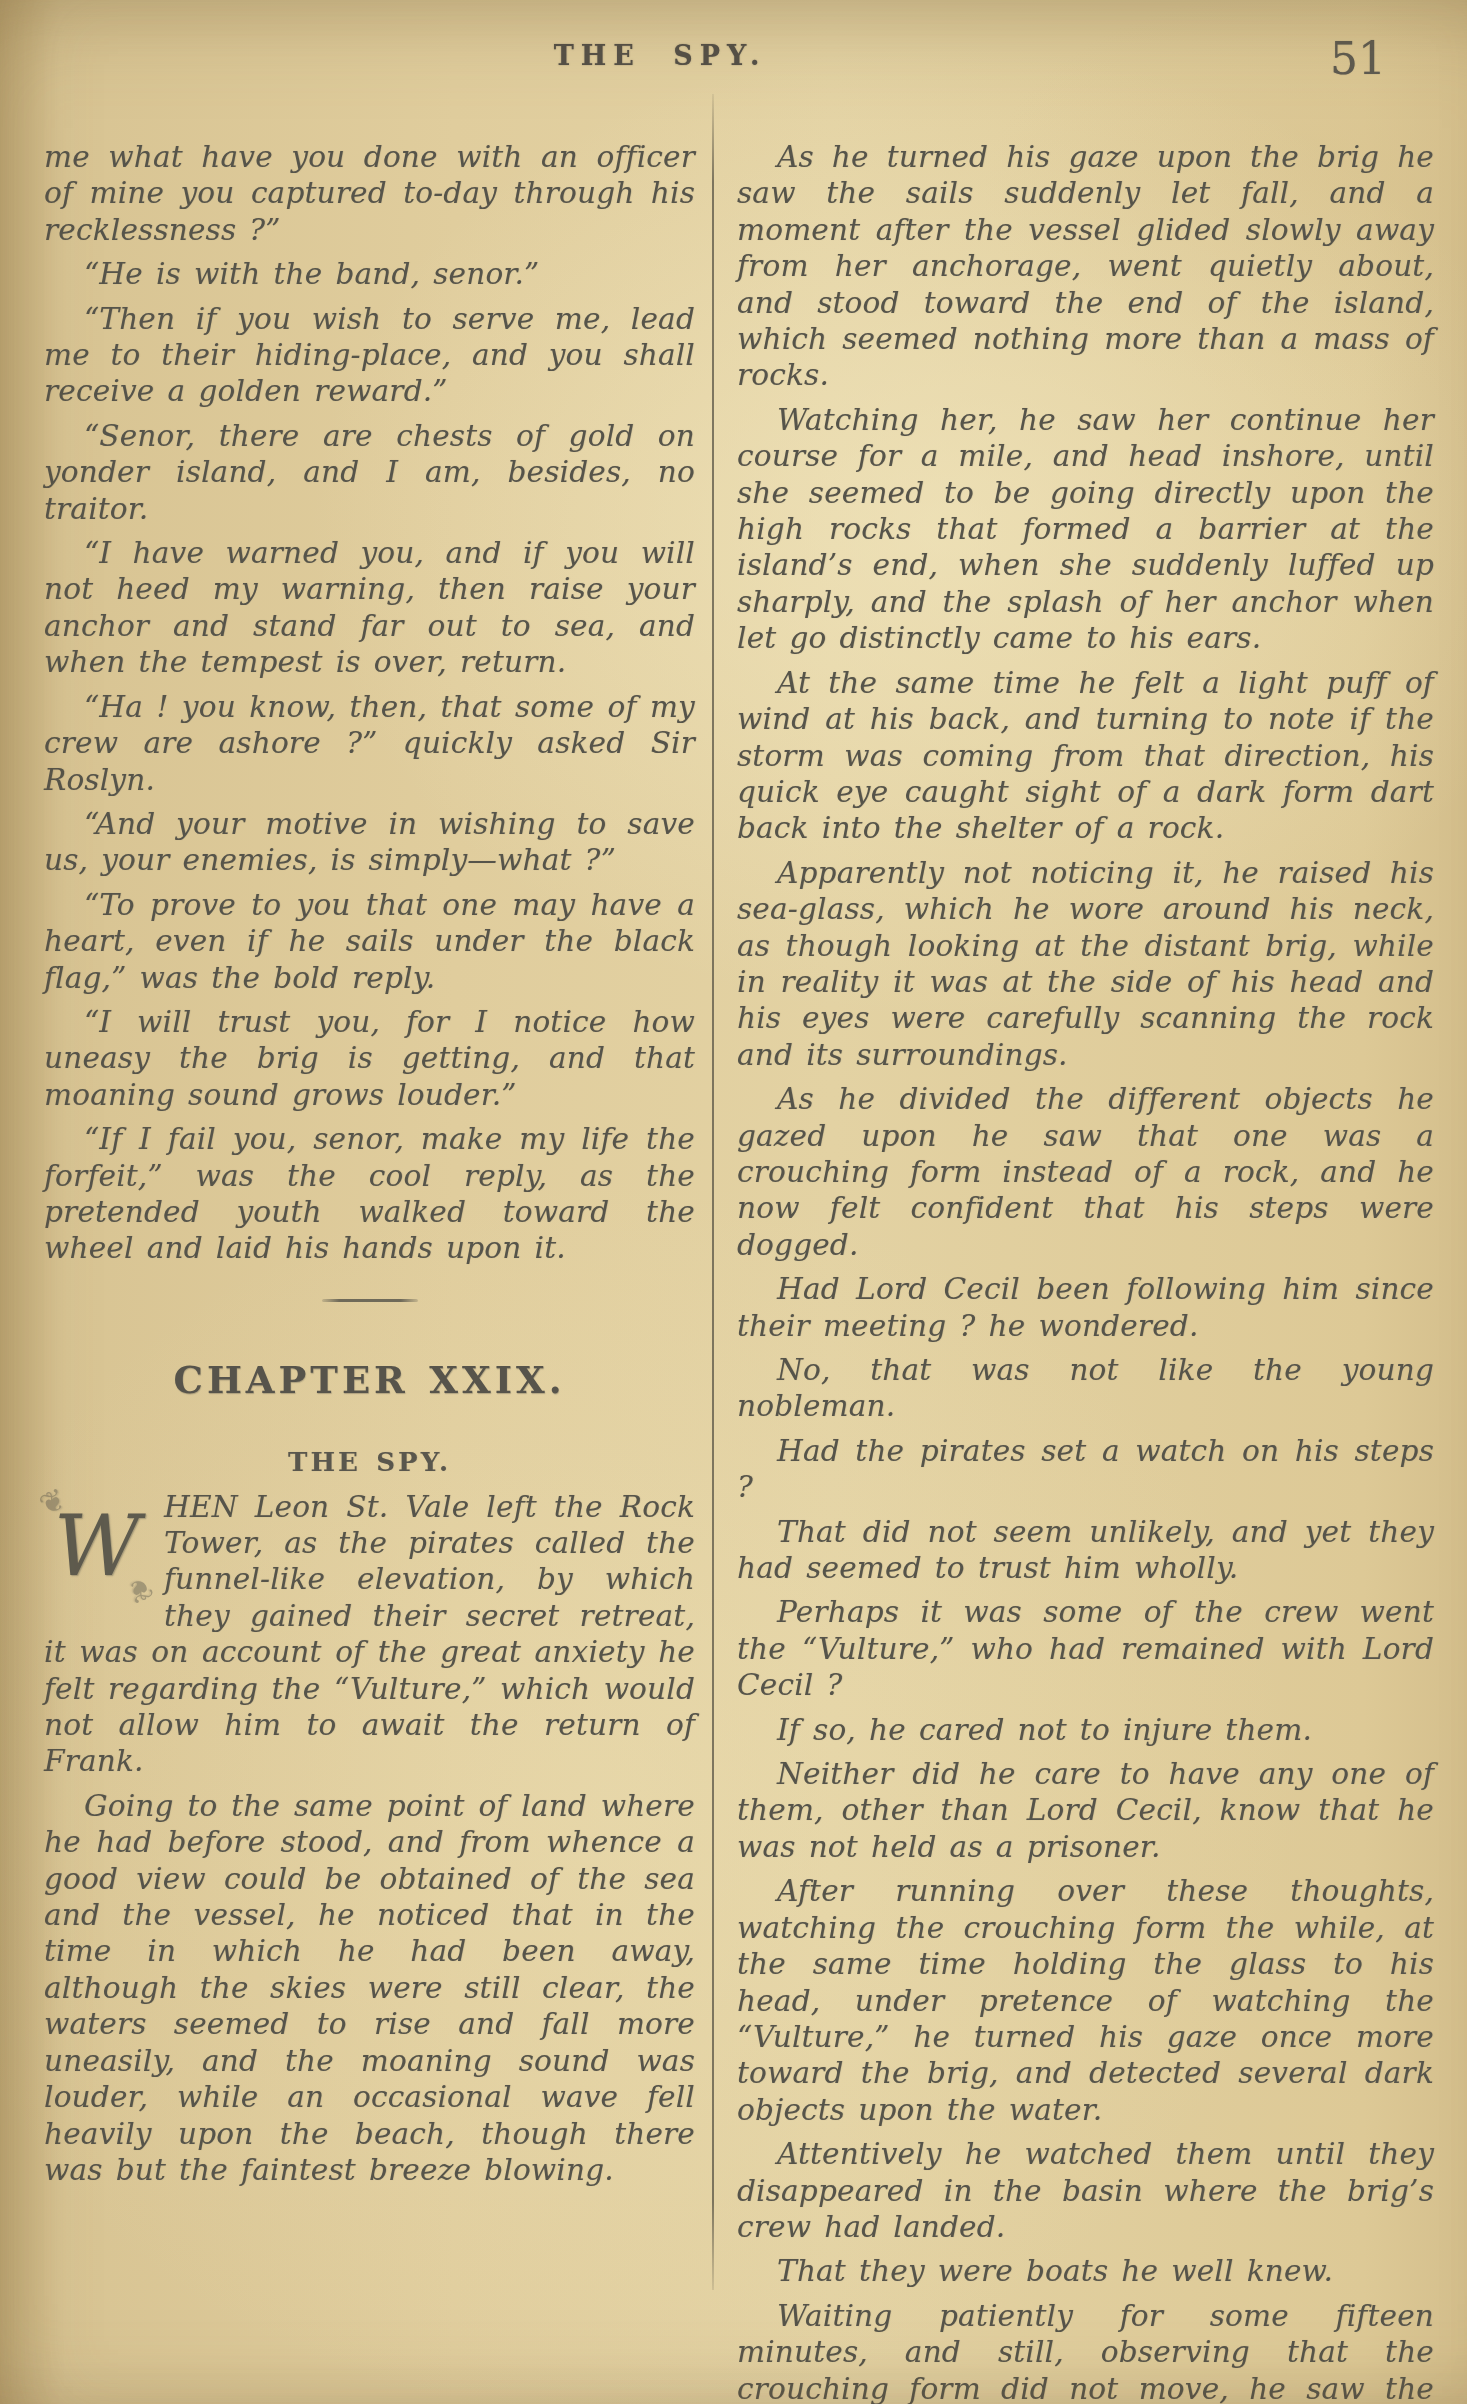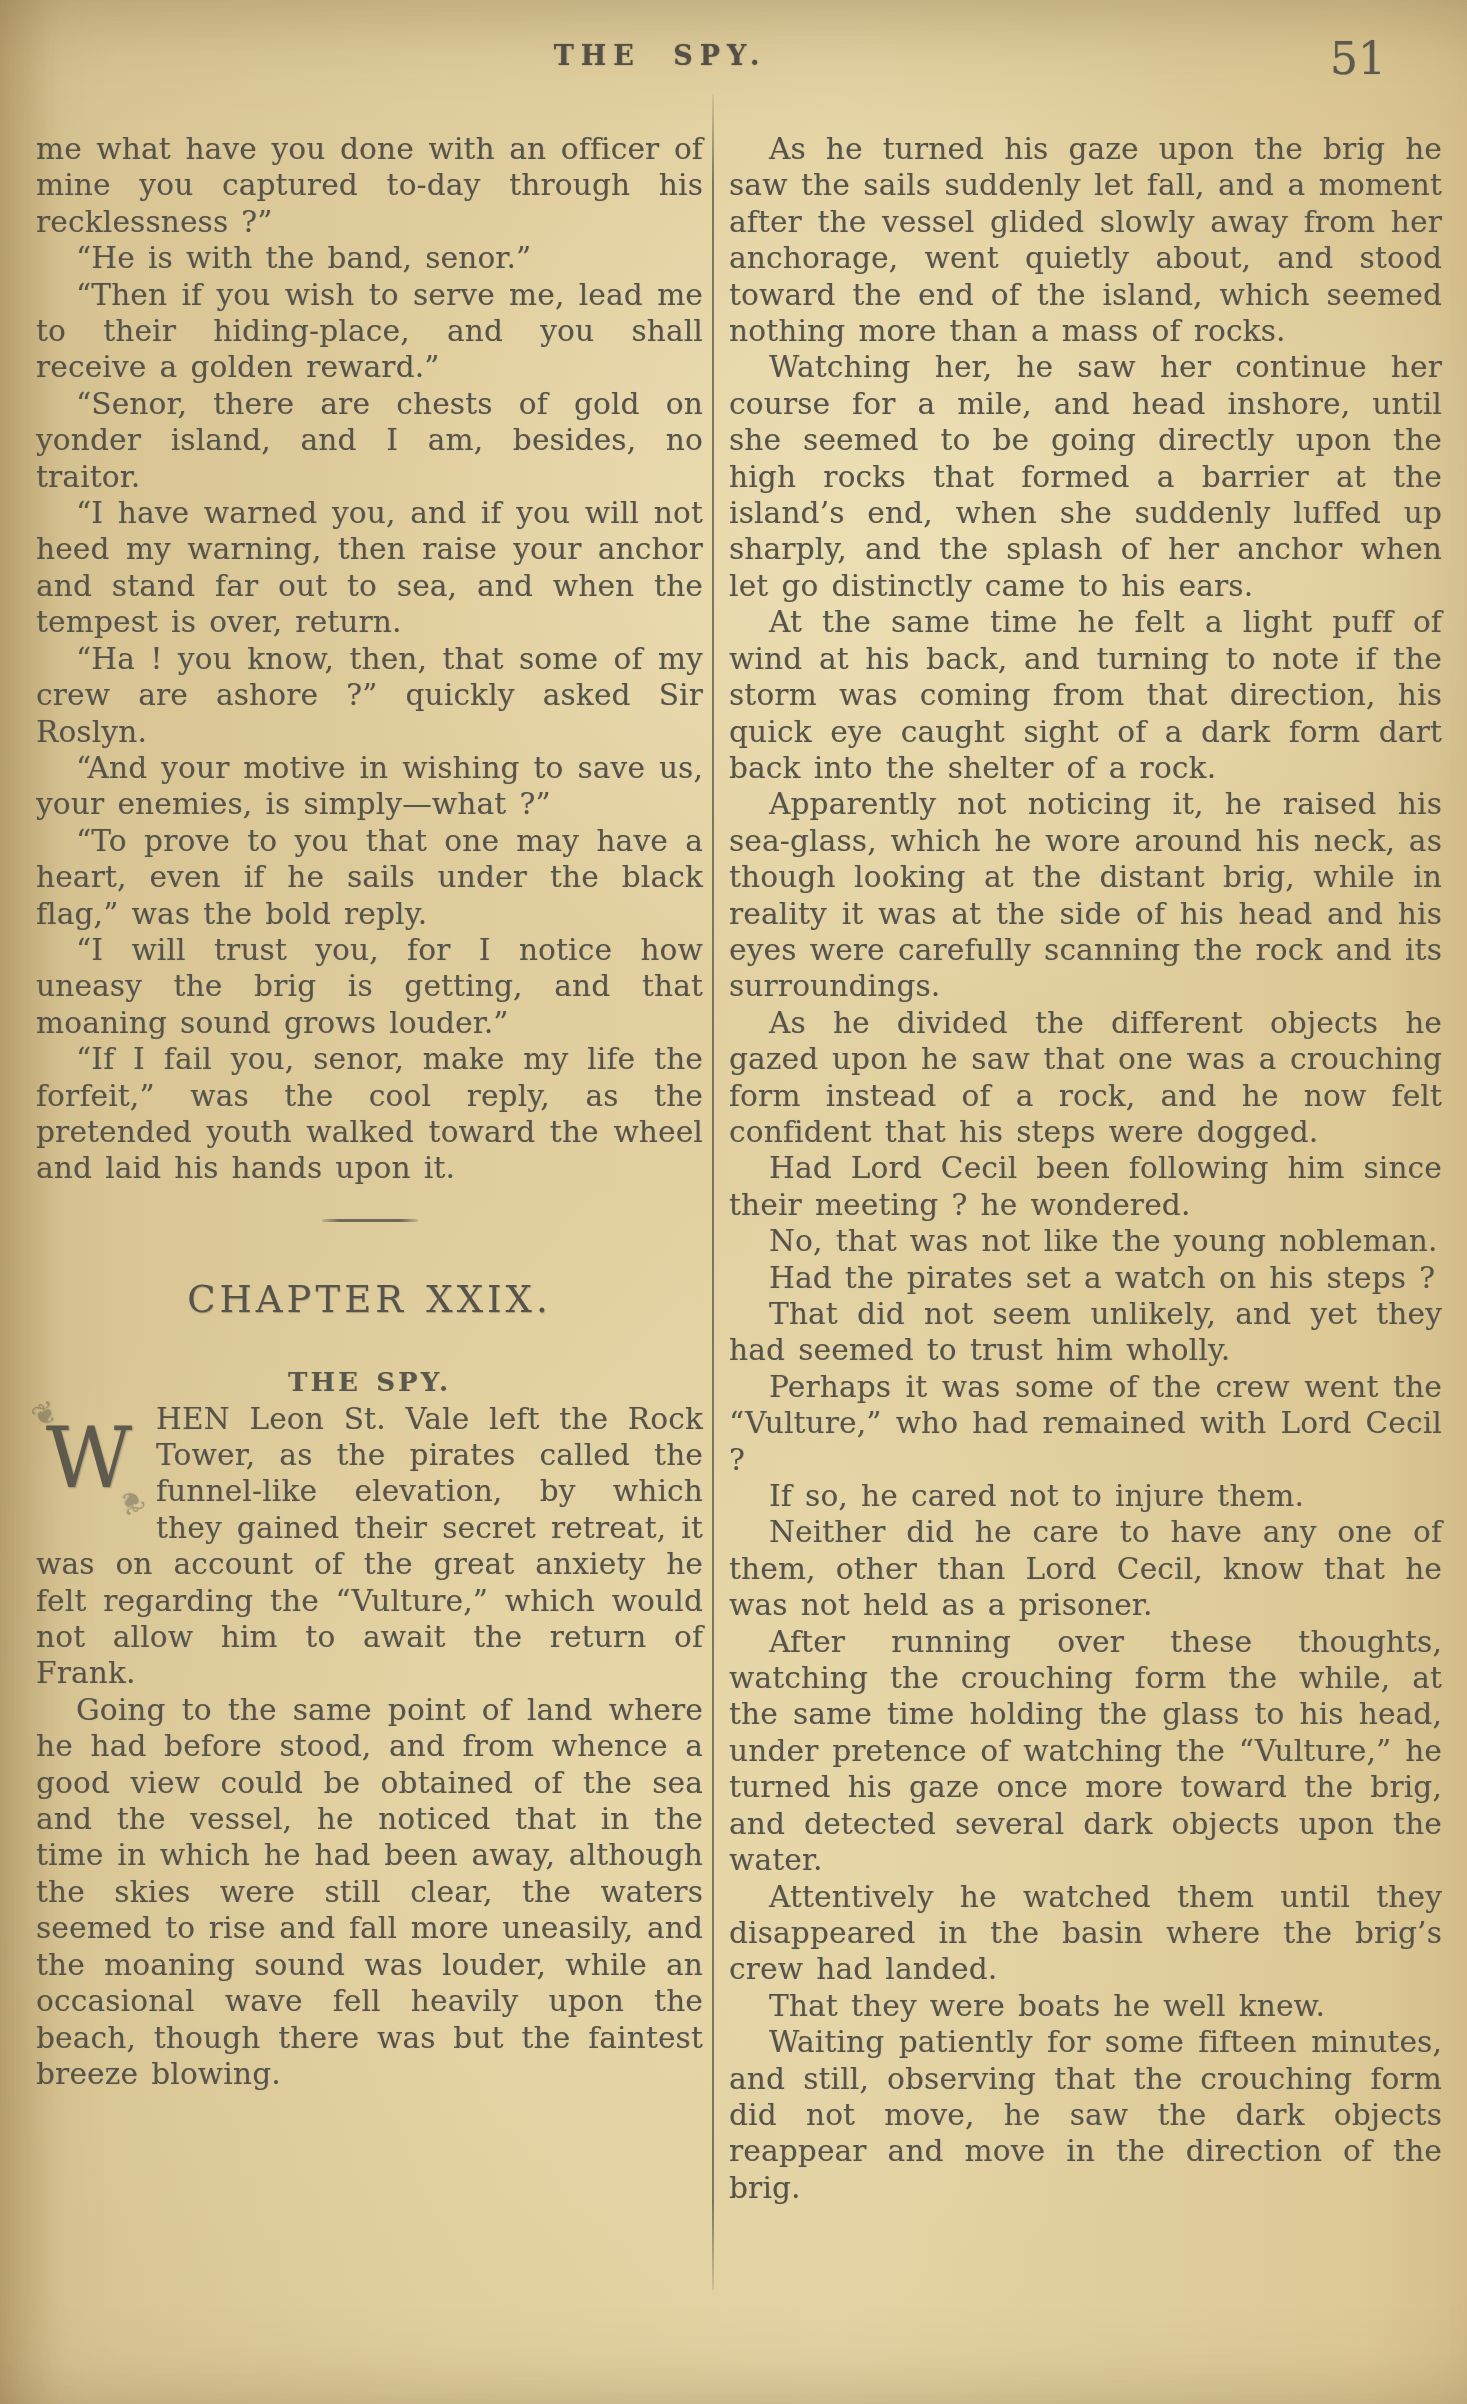--- a/index.html
+++ b/index.html
@@ -35,37 +35,38 @@
     position:absolute; top:33px; left:1330px;
     font-size:44px; color:#5d5a50; text-shadow:0 0 1px rgba(93,90,80,0.5);
   }
   .col {
     position:absolute; top:131px; text-align:justify;
     font-size:29.5px; line-height:36.4px; word-spacing:3.5px; letter-spacing:0.2px;
     text-shadow:0.4px 0.4px 0.8px rgba(86,84,74,0.30);
   }
   .col-left  { left:36px;  width:667px; }
   .col-right { left:729px; width:713px; }
-  .col p { margin:0; text-indent:40px; }
+  .col p { margin:8px; text-indent:40px;font-style:italic; }
   .col p.noindent { text-indent:0; }
   .divider {
     position:absolute; left:712px; top:94px; width:2px; height:2196px;
     background:linear-gradient(180deg,
       rgba(90,85,70,0.10), rgba(90,85,70,0.75) 4%,
       rgba(90,85,70,0.75) 96%, rgba(90,85,70,0.15));
   }
   .section-rule {
     width:96px; height:3px; margin:32px auto 0;
     background:linear-gradient(90deg, rgba(111,106,89,0.25), #6f6a59 18%, #6f6a59 82%, rgba(111,106,89,0.25));
     border-radius:2px;
   }
   .chapter-heading {
     margin-top:60px; text-align:center; text-indent:0;
     font-size:37px; letter-spacing:4px; color:#57544b;
     text-shadow:0.5px 0.5px 1px rgba(87,84,75,0.35);
+    font-weight:bold;
   }
   .chapter-subtitle {
     margin-top:46px; text-align:center; text-indent:0;
     font-size:26px; font-weight:bold; letter-spacing:3px; color:#5a574d;
   }
   .opening-para { margin-top:50px; text-indent:0 !important; }
   .dropcap {
     float:left; width:106px; height:104px; margin:6px 14px 2px 0;
     position:relative; font-size:84px; line-height:102px; text-align:center;
     color:#5e5b4e; text-shadow:1px 1px 1.5px rgba(94,91,78,0.45);

